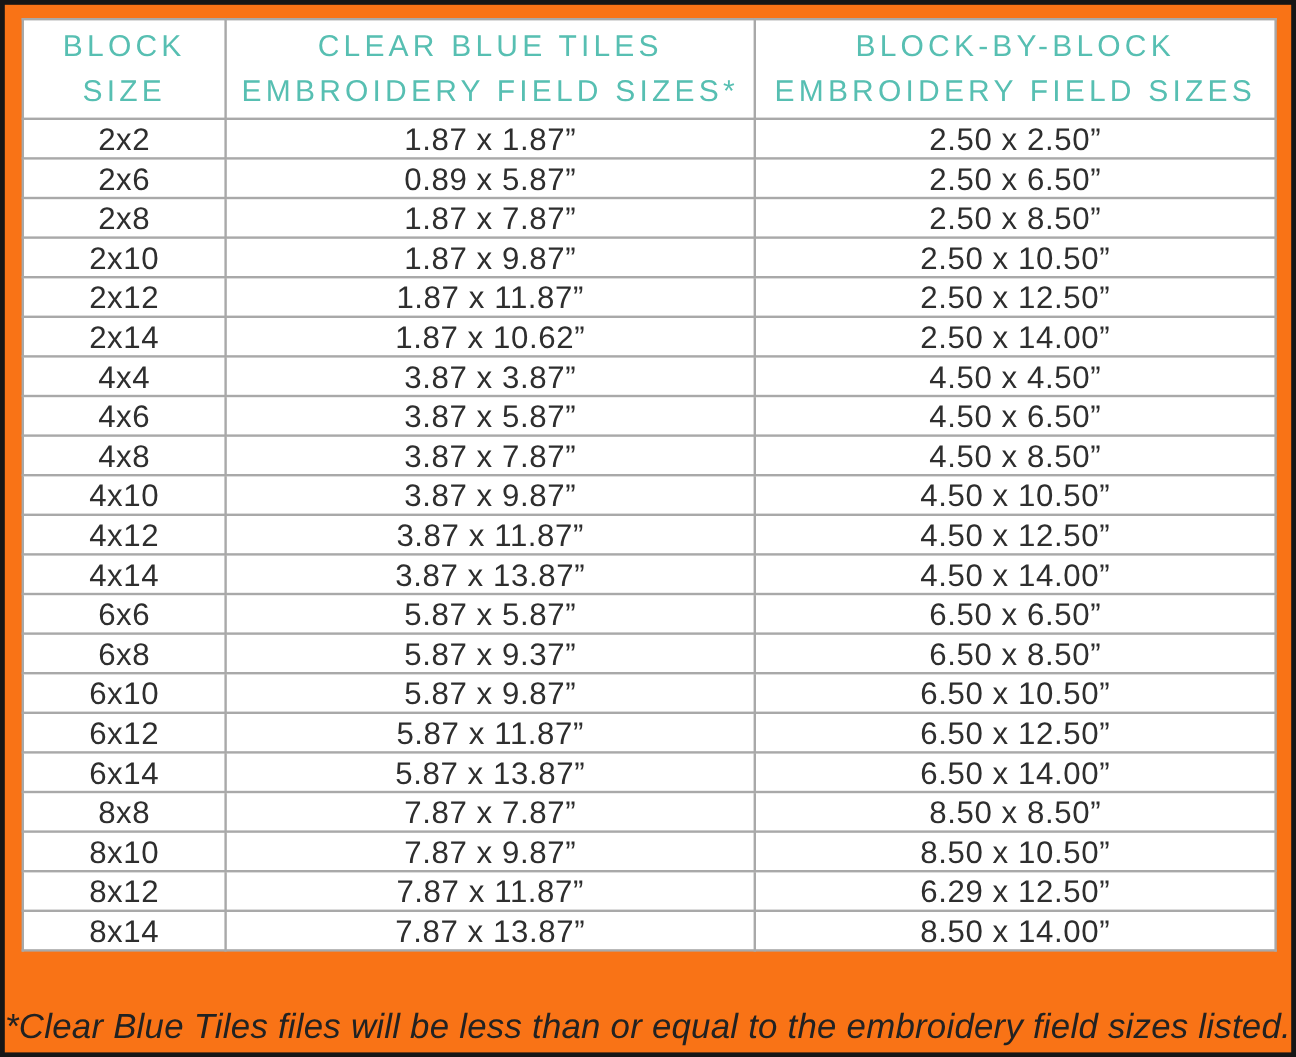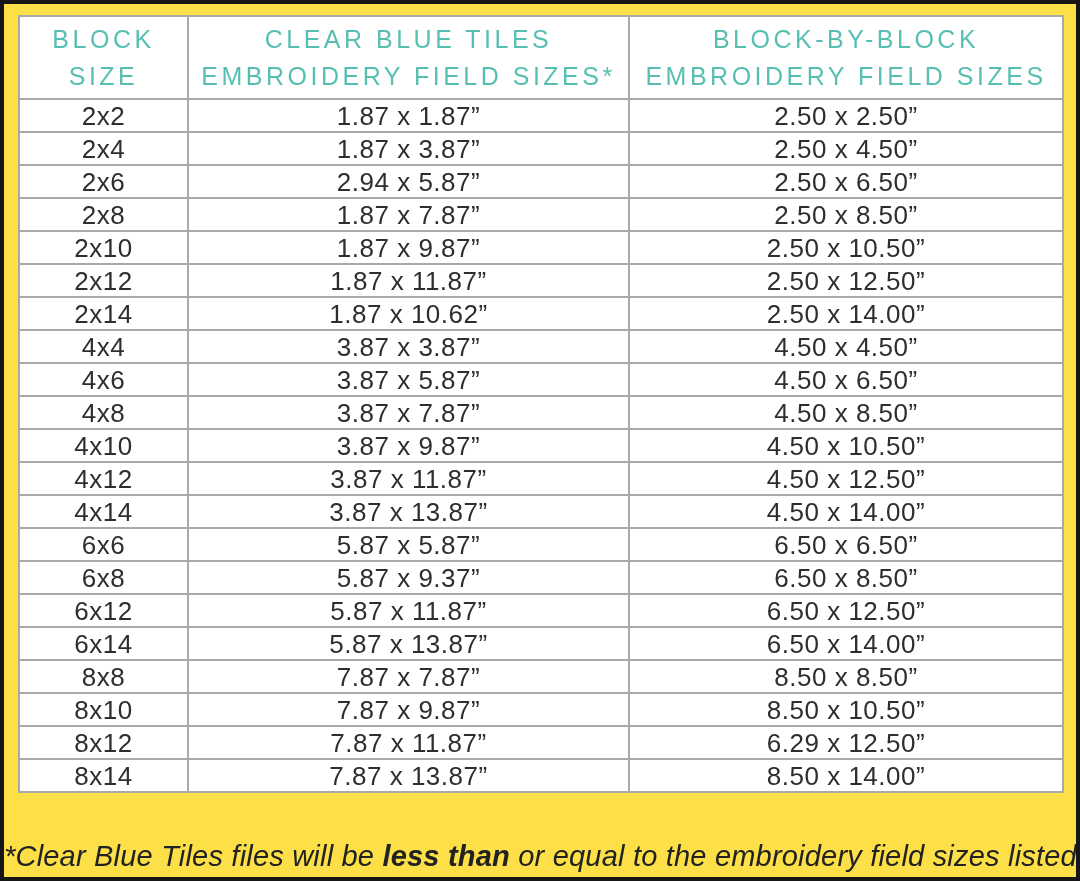--- a/index.html
+++ b/index.html
@@ -1,21 +1,21 @@
 <!DOCTYPE html>
 <html><head>
 <meta charset="utf-8">
 <style>
   html, body { margin: 0; padding: 0; background: #ffffff; }
   .page {
     position: relative;
     width: 1080px;
     height: 881px;
     box-sizing: border-box;
-    background: #fde047;
+    background: #f97316;
     border: 4px solid #161616;
     font-family: "Liberation Sans", sans-serif;
     overflow: hidden;
   }
   table.size-table {
     position: absolute;
     left: 14px;
     top: 11px;
     width: 1044px;
     border-collapse: collapse;
@@ -51,21 +51,21 @@
     left: 0;
     right: 0;
     top: 836px;
     text-align: center;
     font-style: italic;
     font-size: 29px;
     color: #222222;
     letter-spacing: 0.2px;
     white-space: nowrap;
   }
-  .footnote .emph { font-weight: 700; }
+  .footnote .emph { font-weight: 400; }
 </style>
 </head>
 <body>
 
 <div class="page">
 
   <table class="size-table">
     <colgroup>
       <col class="c1">
         <col class="c2">
@@ -87,29 +87,24 @@
         </th>
       </tr>
     </thead>
     <tbody>
     <tr>
       <td>2x2</td>
       <td>1.87 x 1.87”</td>
       <td>2.50 x 2.50”</td>
     </tr>
 
-    <tr>
-      <td>2x4</td>
-      <td>1.87 x 3.87”</td>
-      <td>2.50 x 4.50”</td>
-    </tr>
 
     <tr>
       <td>2x6</td>
-      <td>2.94 x 5.87”</td>
+      <td>0.89 x 5.87”</td>
       <td>2.50 x 6.50”</td>
     </tr>
 
     <tr>
       <td>2x8</td>
       <td>1.87 x 7.87”</td>
       <td>2.50 x 8.50”</td>
     </tr>
 
     <tr>
@@ -171,20 +166,25 @@
       <td>5.87 x 5.87”</td>
       <td>6.50 x 6.50”</td>
     </tr>
 
     <tr>
       <td>6x8</td>
       <td>5.87 x 9.37”</td>
       <td>6.50 x 8.50”</td>
     </tr>
 
+    <tr>
+      <td>6x10</td>
+      <td>5.87 x 9.87”</td>
+      <td>6.50 x 10.50”</td>
+    </tr>
 
     <tr>
       <td>6x12</td>
       <td>5.87 x 11.87”</td>
       <td>6.50 x 12.50”</td>
     </tr>
 
     <tr>
       <td>6x14</td>
       <td>5.87 x 13.87”</td>

